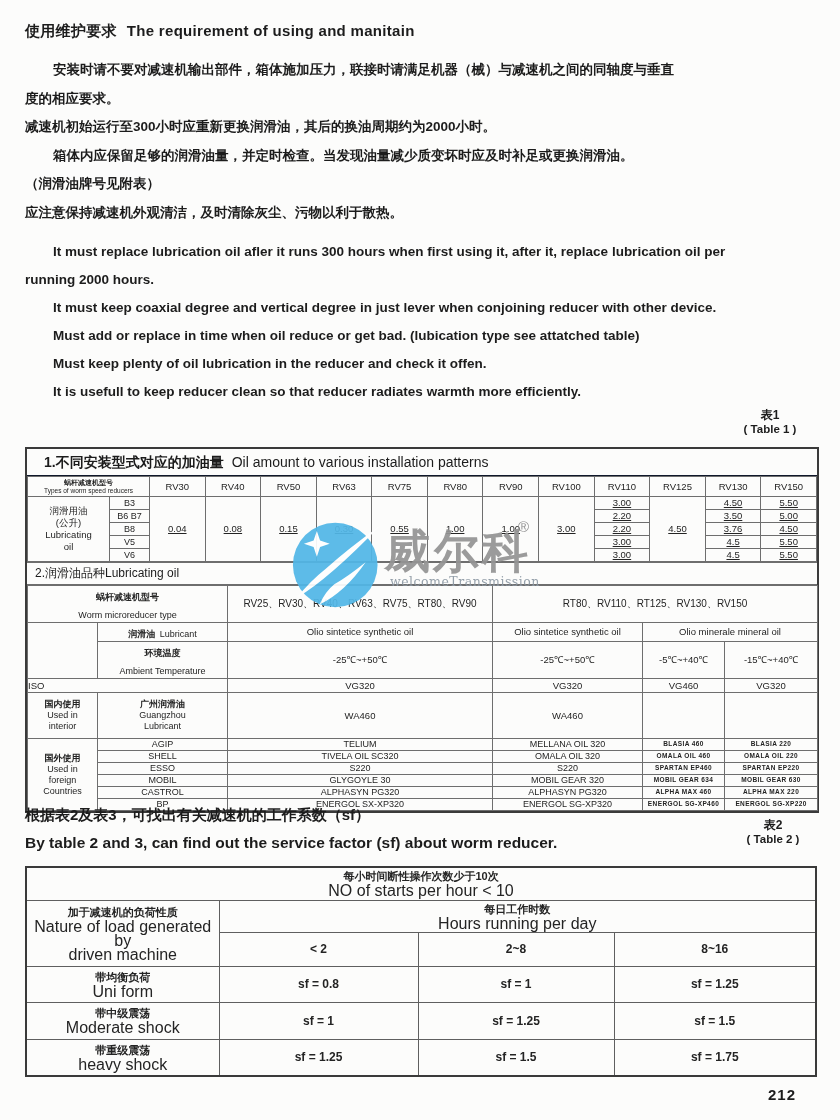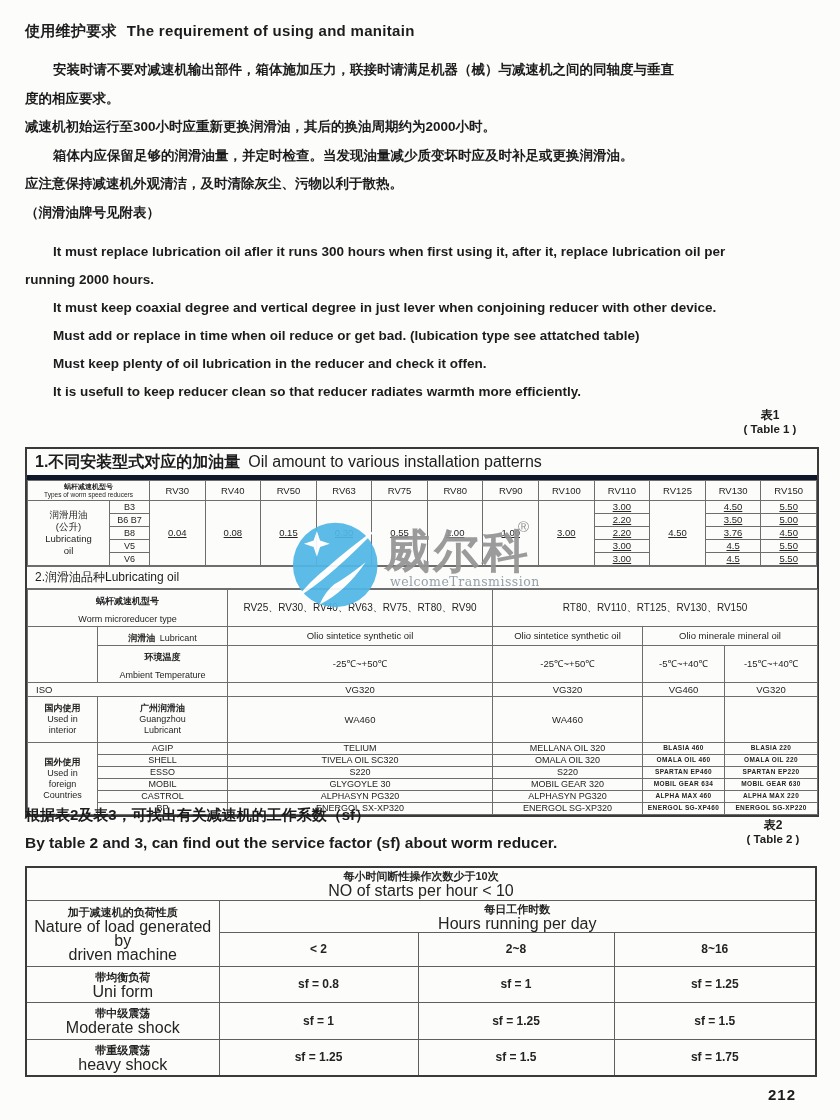--- a/index.html
+++ b/index.html
@@ -31,22 +31,22 @@
 
   .page-num{left:768px;top:1086px;font-size:15px;font-weight:bold;letter-spacing:1px;}
 
   
   table{border-collapse:collapse;width:100%;table-layout:fixed;}
   td,th{border:1px solid #6e6e6e;padding:0;text-align:center;vertical-align:middle;
         font-weight:normal;color:#242424;overflow:hidden;}
 
   
   .t1wrap{left:25px;top:447px;width:790px;border:2px solid #3a3a3a;background:transparent;}
-  .t1cap{height:26px;line-height:26px;border-bottom:5px solid #0f172a;
-         text-align:left;padding-left:8px;font-size:16px;white-space:nowrap;}
+  .t1cap{height:26px;line-height:26px;border-bottom:1px solid #0f172a;
+         text-align:left;padding-left:17px;font-size:14px;white-space:nowrap;}
   .t1cap .zh{font-weight:bold;}
   .t1cap .en{margin-left:8px;}
   .t1cap2{height:21px;line-height:21px;border-bottom:1px solid #6e6e6e;border-top:1px solid #6e6e6e;
           text-align:left;padding-left:8px;font-size:12px;white-space:nowrap;}
   table.tA tr.hd{height:20px;}
   table.tA tr.dr{height:13px;}
   table.tA th .tiny1{display:block;font-size:7px;line-height:8px;font-weight:bold;}
   table.tA th .tiny2{display:block;font-size:6.5px;line-height:7px;}
   table.tA .mdl{font-size:9.5px;}
   table.tA .val{font-size:9.5px;line-height:1;text-decoration:underline;}
@@ -57,21 +57,21 @@
   table.tB tr.r-lub{height:19px;}
   table.tB tr.r-amb{height:25px;}
   table.tB tr.r-iso{height:14px;}
   table.tB tr.r-dom{height:46px;}
   table.tB tr.r-brand{height:12px;}
   table.tB .two{font-size:9px;line-height:10.5px;}
   table.tB .big{font-size:10px;}
   table.tB .c-val{font-size:9.5px;line-height:1;}
   table.tB .brand{font-size:9px;line-height:1;}
   table.tB .sm{font-size:6.5px;font-weight:bold;letter-spacing:.4px;line-height:1;}
-  table.tB .left{text-align:left;padding-left:8px;font-size:9.5px;}
+  table.tB .left{text-align:left;padding-left:0;font-size:9.5px;}
   table.tB .side{font-size:9px;line-height:11px;}
 
   
   .t2wrap{left:25px;top:866px;width:790px;}
   table.tC{border:2px solid #3a3a3a;}
   table.tC td{border:1px solid #5f5f5f;}
   table.tC tr.r1{height:33px;}
   table.tC tr.r2{height:32px;}
   table.tC tr.r3{height:34px;}
   table.tC tr.r4{height:36px;}
@@ -97,22 +97,22 @@
 
   <div class="abs doc-title">
     <span class="zh">使用维护要求</span><span class="en">The requirement of using and manitain</span>
   </div>
 
   <div class="abs zh-para">
     <div class="ind">安装时请不要对减速机输出部件，箱体施加压力，联接时请满足机器（械）与减速机之间的同轴度与垂直</div>
     <div>度的相应要求。</div>
     <div>减速机初始运行至300小时应重新更换润滑油，其后的换油周期约为2000小时。</div>
     <div class="ind">箱体内应保留足够的润滑油量，并定时检查。当发现油量减少质变坏时应及时补足或更换润滑油。</div>
+    <div>（润滑油牌号见附表）</div>
     <div>应注意保持减速机外观清洁，及时清除灰尘、污物以利于散热。</div>
-    <div>（润滑油牌号见附表）</div>
   </div>
 
   <div class="abs en-para">
     <div class="ind">It must replace lubrication oil afler it runs 300 hours when first using it, after it, replace lubrication oil per</div>
     <div>running 2000 hours.</div>
     <div class="ind">It must keep coaxial degree and vertical degree in just lever when conjoining reducer with other device.</div>
     <div class="ind">Must add or replace in time when oil reduce or get bad. (lubication type see attatched table)</div>
     <div class="ind">Must keep plenty of oil lubrication in the reducer and check it offen.</div>
     <div class="ind">It is usefull to keep reducer clean so that reducer radiates warmth more efficiently.</div>
   </div>

